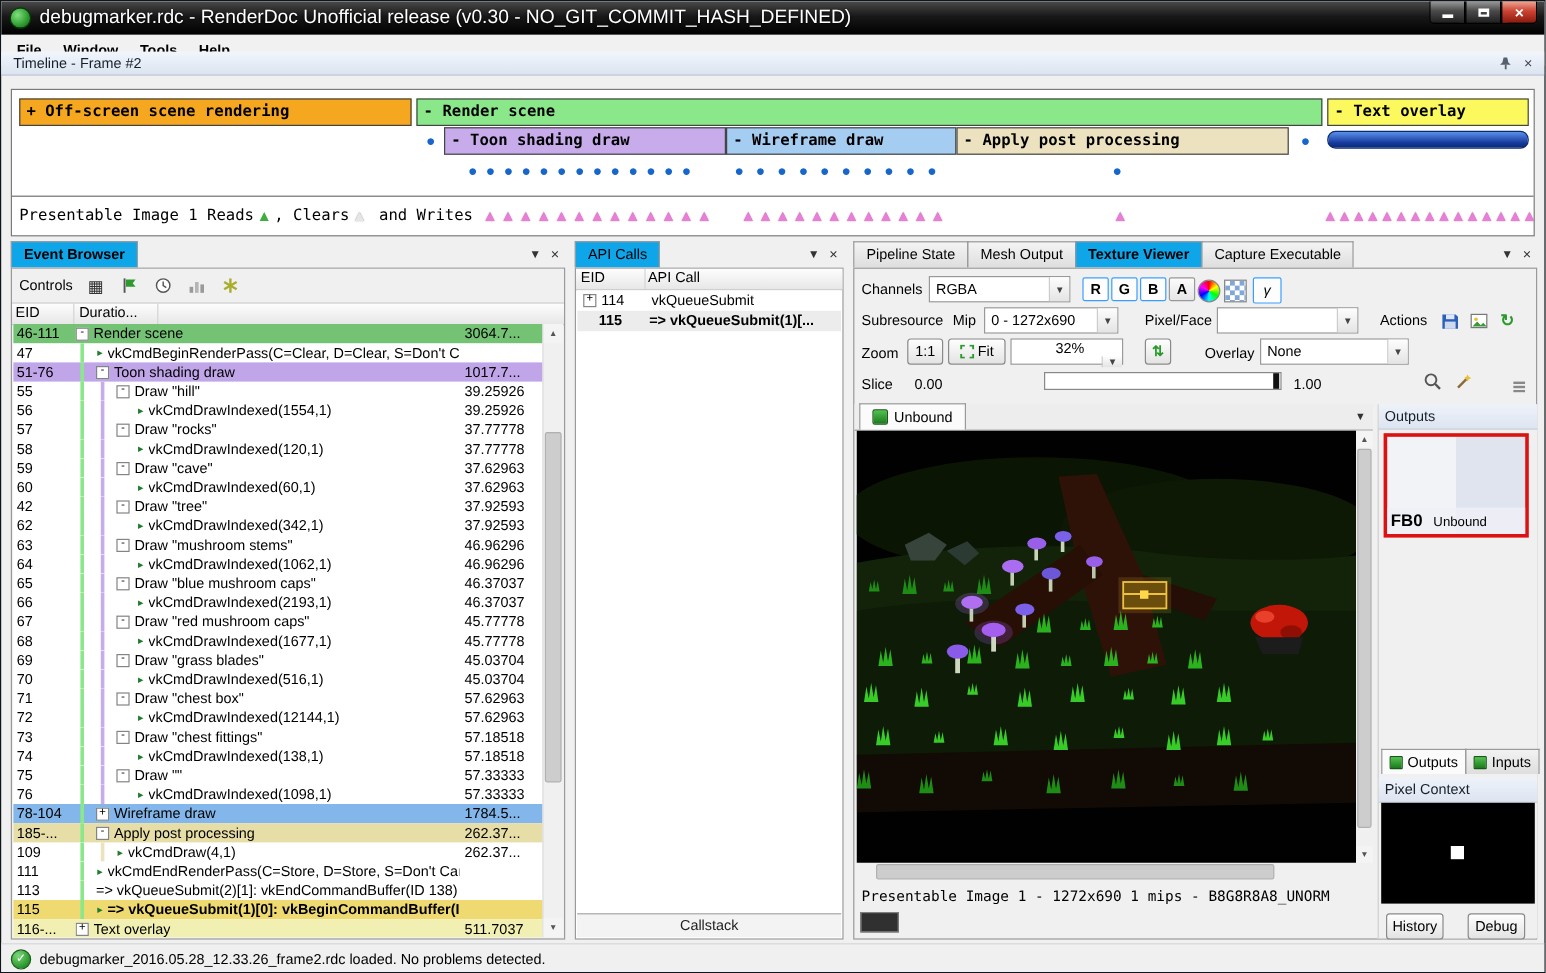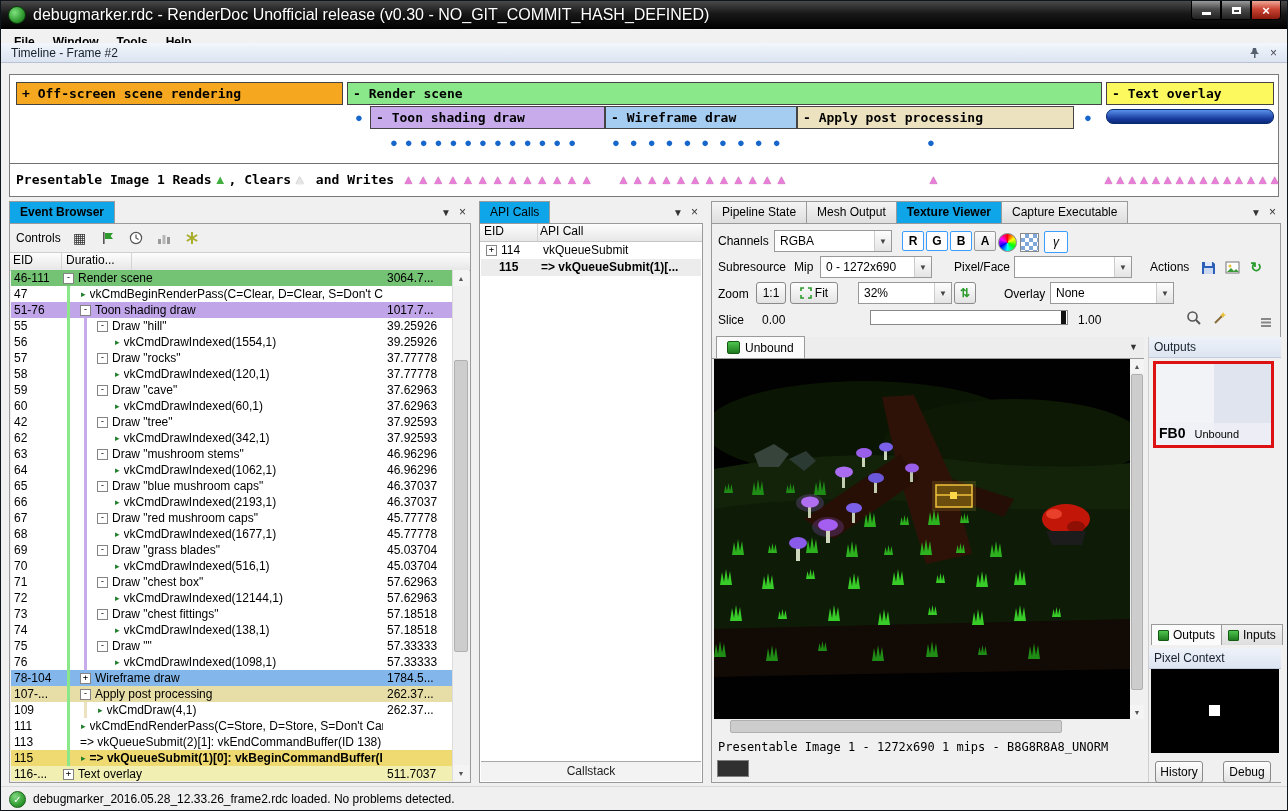--- a/index.html
+++ b/index.html
@@ -30,21 +30,21 @@
   .tl-content{position:absolute;left:8px;right:8px;top:73px;height:121px;background:#fff;border:1px solid #7a7a7a;}
   .tlbar{position:absolute;height:23px;border:1px solid #444;box-sizing:border-box;
     font-family:"DejaVu Sans Mono",monospace;font-weight:bold;font-size:13px;line-height:21px;
     padding-left:5px;overflow:hidden;white-space:nowrap;}
   .tldot{position:absolute;color:#1666cc;font-size:13px;line-height:13px;}
   .bluebar{position:absolute;height:13px;border-radius:7px;border:1px solid #082a6e;
     background:linear-gradient(#5a90ea,#16399c 70%,#0c2a78);}
   .dotrow{position:absolute;color:#1666cc;font-size:13px;line-height:13px;white-space:nowrap;}
   .usage{position:absolute;left:0;right:0;top:88px;height:31px;border-top:1px solid #707070;
     display:flex;align-items:center;padding-left:6px;}
-  .mono{font-family:"DejaVu Sans Mono",monospace;font-weight:bold;font-size:13px;white-space:pre;}
+  .mono{font-family:"DejaVu Sans Mono",monospace;font-weight:normal;font-size:13px;white-space:pre;}
   .tri{font-size:13px;line-height:13px;white-space:nowrap;}
   .tri.pink{color:#e87fd6;text-shadow:0 0 1px #9a4a8a;}
   .tri.green{color:#3fae3f;margin:0 2px;}
   .tri.gray{color:#e6e6e6;text-shadow:0 0 1px #777;margin:0 2px;}
   .tri.abs{position:absolute;top:9px;}
   
   .panel{position:absolute;}
   .ptabs{height:22px;display:flex;align-items:flex-end;position:relative;}
   .ptab{height:21px;line-height:20px;padding:0 10px;border:1px solid #9a9a9a;border-bottom:none;
     background:linear-gradient(#f4f4f4,#dedede);margin-right:-1px;white-space:nowrap;}
@@ -516,21 +516,21 @@
           <div class="ebrow" style="background: rgb(131, 182, 234);">
             <div class="ebc eid">78-104</div>
             <div class="ebc nm">
               <span class="strip" style="background: rgb(138, 232, 138);"></span>
               <span class="exp">+</span>
               <span class="lbl">Wireframe draw</span>
             </div>
             <div class="ebc dur">1784.5...</div>
           </div>
           <div class="ebrow" style="background: rgb(231, 221, 166);">
-            <div class="ebc eid">107-...</div>
+            <div class="ebc eid">185-...</div>
             <div class="ebc nm">
               <span class="strip" style="background: rgb(138, 232, 138);"></span>
               <span class="exp">-</span>
               <span class="lbl">Apply post processing</span>
             </div>
             <div class="ebc dur">262.37...</div>
           </div>
           <div class="ebrow">
             <div class="ebc eid">109</div>
             <div class="ebc nm">
@@ -670,21 +670,21 @@
       <span class="icobtn" style="left:534px;top:33px;color:#2a9a2a;font-weight:bold;font-size:14px;">↻</span>
 
       <span class="tvlabel" style="left:6px;top:63px;">Zoom</span>
       <div class="pushbtn" style="left:44px;top:58px;width:30px;height:22px;">1:1</div>
       <div class="pushbtn" style="left:78px;top:58px;width:48px;height:22px;">
         <svg width="12" height="12">
             <path d="M1 4V1h3M8 1h3v3M11 8v3H8M4 11H1V8" stroke="#2a9a2a" fill="none" stroke-width="1.6"></path>
           </svg>
         <span>Fit</span>
       </div>
-      <div class="combo" style="left:146px;top:58px;width:94px;">
+      <div class="combo" style="left:130px;top:58px;width:94px;flex-direction:column;">
         <span>32%</span>
           <span class="arr">▼</span>
       </div>
       <div class="pushbtn" style="left:242px;top:58px;width:22px;height:22px;color:#2a9a2a;font-weight:bold;">⇅</div>
       <span class="tvlabel" style="left:292px;top:63px;">Overlay</span>
       <div class="combo" style="left:338px;top:58px;width:124px;">
         <span>None</span>
           <span class="arr">▼</span>
       </div>
 

